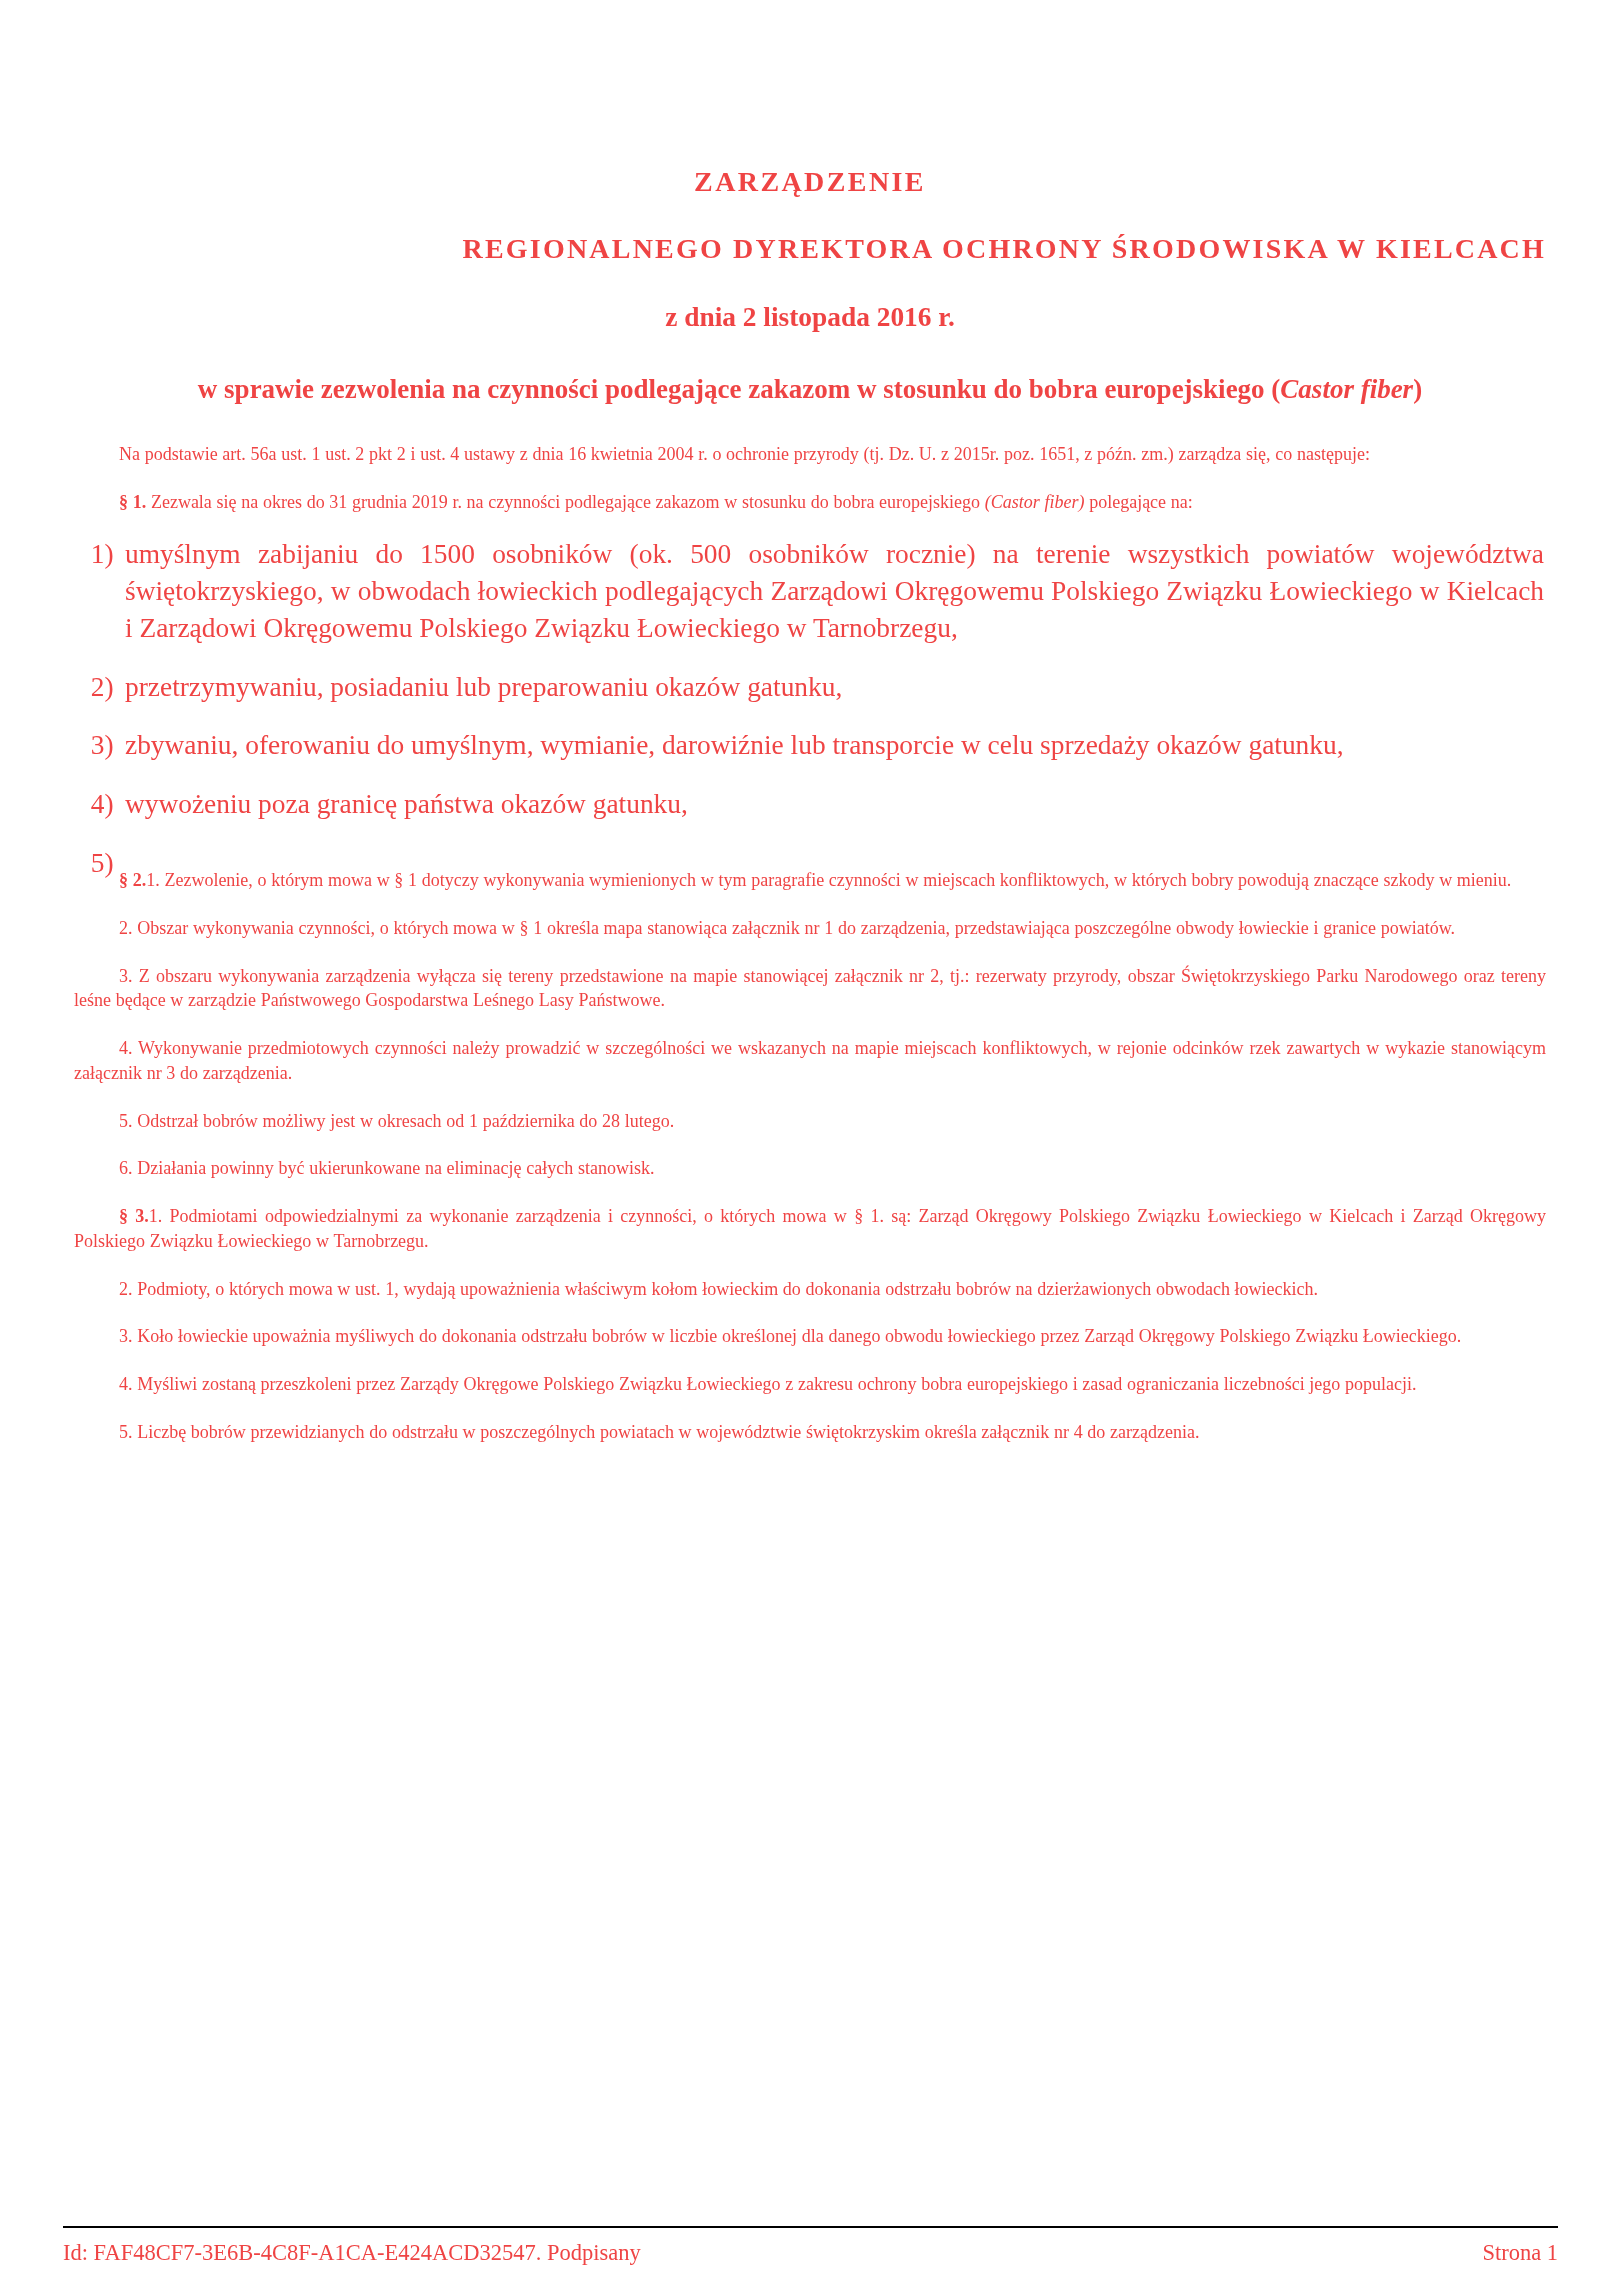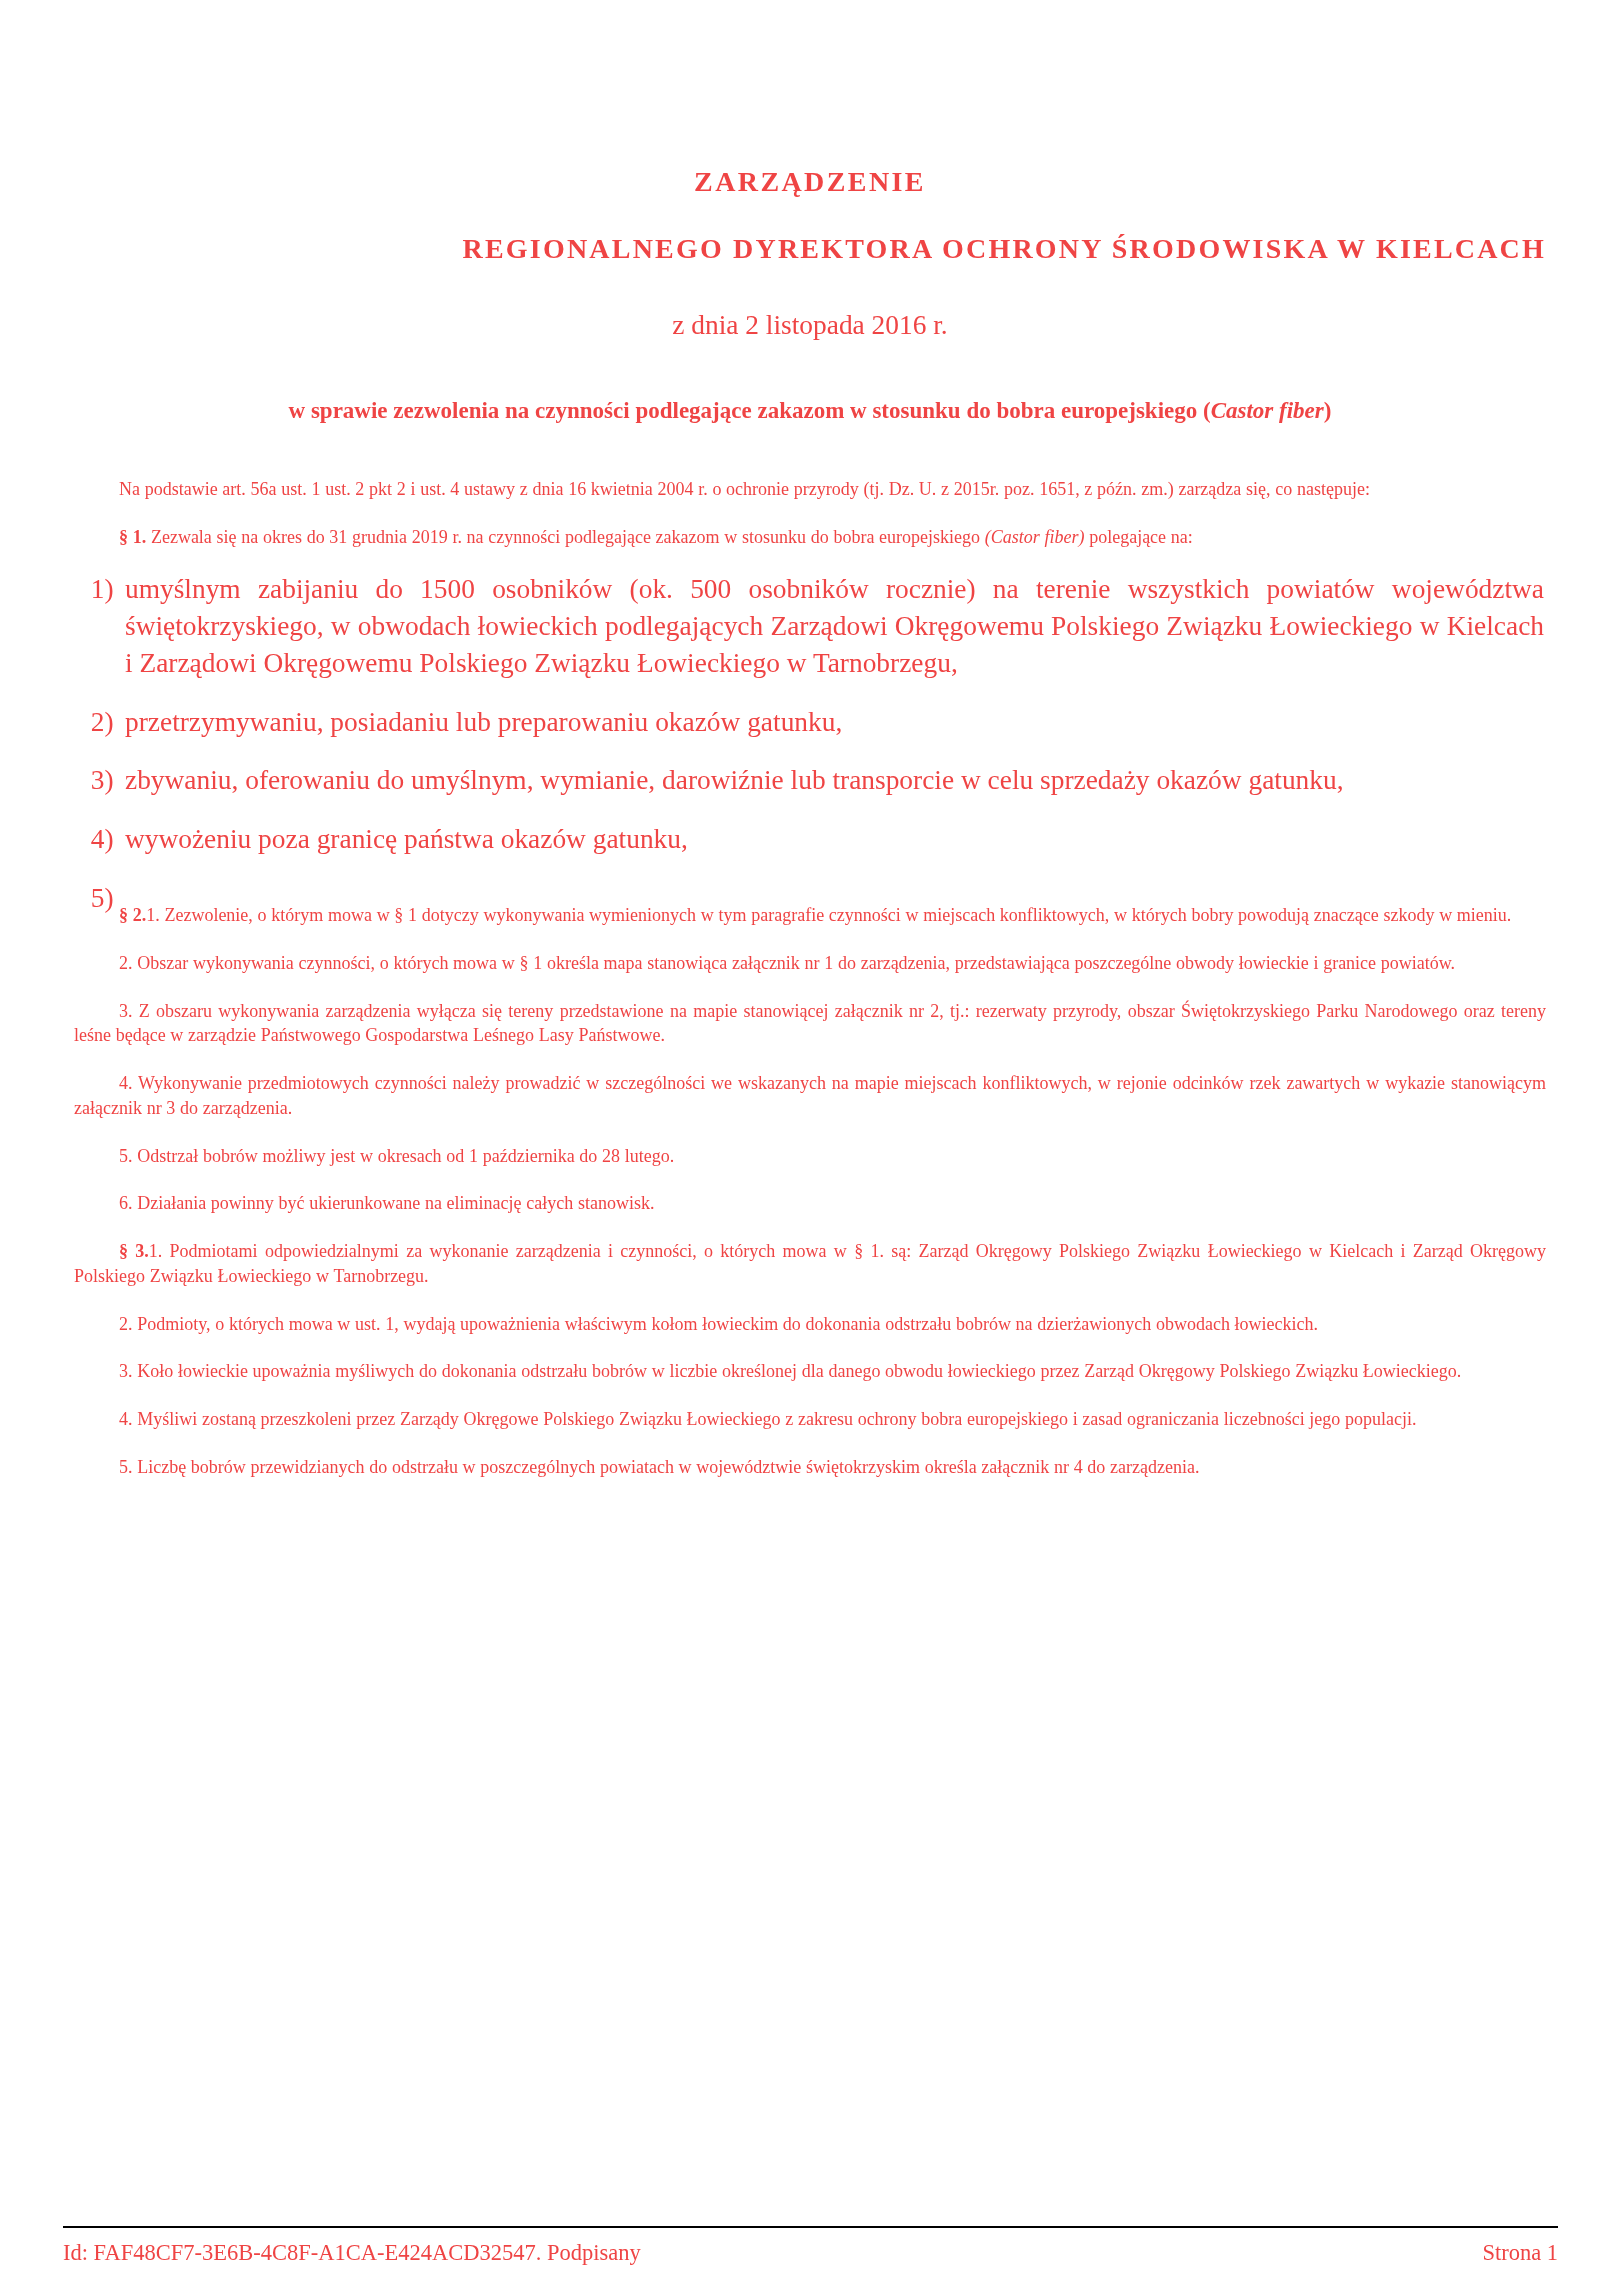--- a/index.html
+++ b/index.html
@@ -45,30 +45,31 @@
     font-size: 28px;
     letter-spacing: 2.2px;
     margin: 0;
     padding-top: 33px;
     line-height: 1.2;
   }
 
   .doc-date {
     text-align: center;
     font-size: 27.4px;
-    margin: 8px;
+    margin: 0;
     padding-top: 36px;
     line-height: 1.2;
+    font-weight: bold;
   }
 
   .doc-subject {
     text-align: center;
     font-weight: bold;
-    font-size: 23px;
-    margin: 16px;
+    font-size: 27px;
+    margin: 0;
     padding-top: 39px;
     line-height: 1.25;
   }
 
   .doc-subject .sci {
     font-style: italic;
   }
 
   
   p.para {

